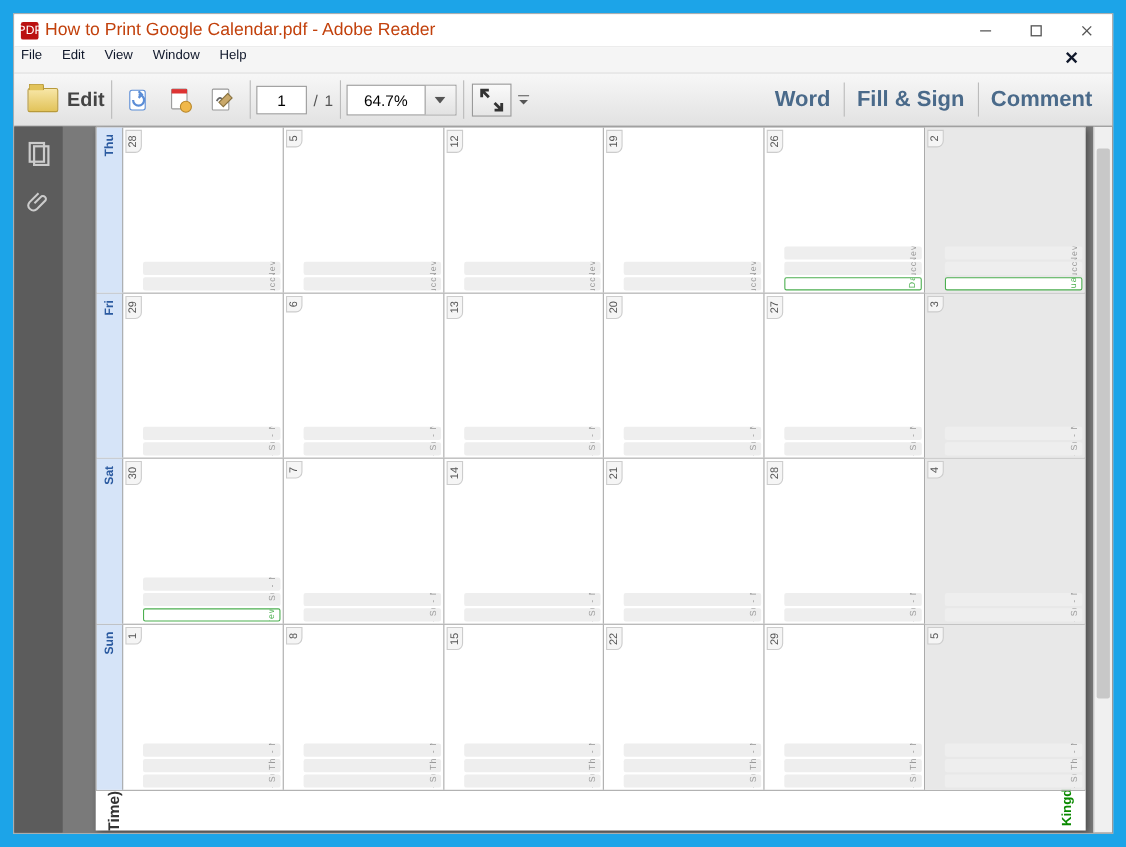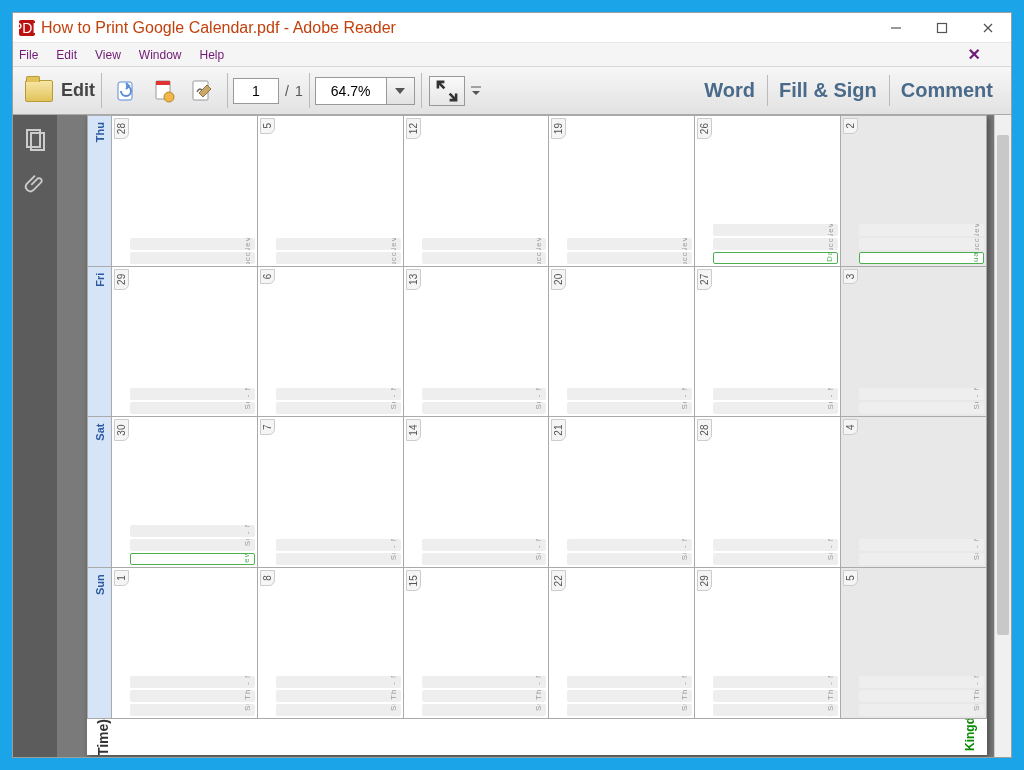--- a/index.html
+++ b/index.html
@@ -23,44 +23,43 @@
     height: 30px;
     background: #fff;
     display: flex;
     align-items: center;
     padding-left: 6px;
     border-bottom: 1px solid #e8e8e8;
   }
   .titlebar .pdf-icon {
     width: 16px; height: 16px;
     background: #b11; color: #fff;
-    font-size: 14px; display: flex;
+    font-size: 11px; display: flex;
     align-items: center; justify-content: center;
     border-radius: 2px;
     margin-right: 6px;
   }
   .titlebar .title-text { font-size: 16px; color: #c2410c; }
   .titlebar .win-controls {
     margin-left: auto;
     display: flex;
   }
   .win-btn {
     width: 46px; height: 30px;
     display: flex; align-items: center; justify-content: center;
     color: #555; font-size: 14px;
   }
   .menubar {
     height: 24px;
     background: #f5f5f5;
     border-bottom: 1px solid #d8d8d8;
     display: flex;
-    align-items: center;
     padding: 0 6px;
     font-size: 12px;
-    color: #701a75;
+    color: #0f172a;
   }
   .menubar span { margin-right: 18px; }
   .menubar .closemode {
     margin-left: auto;
     font-size: 16px;
     font-weight: bold;
     padding-right: 6px;
   }
   .toolbar {
     height: 48px;

